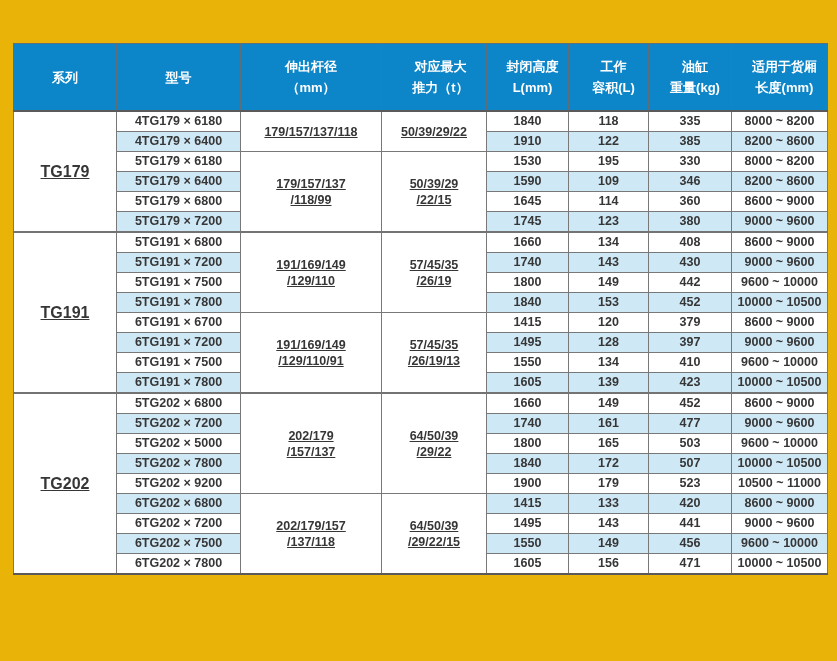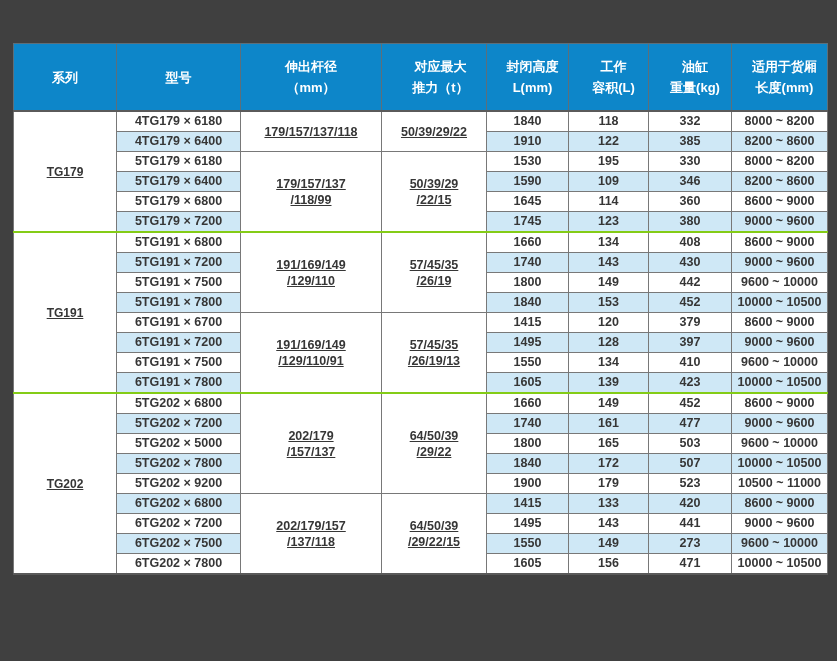--- a/index.html
+++ b/index.html
@@ -5,21 +5,21 @@
   html, body {
     margin: 0;
     padding: 0;
     background: #ffffff;
     font-family: "Liberation Sans", "DejaVu Sans", sans-serif;
   }
   .page {
     position: relative;
     width: 837px;
     height: 661px;
-    background: #404040;
+    background: #eab308;
     overflow: hidden;
   }
   table.spec {
     position: absolute;
     left: 13px;
     top: 43px;
     border-collapse: collapse;
     table-layout: fixed;
     width: 814px;
     border: 1px solid #6e6e6e;
@@ -52,22 +52,22 @@
     background: #ffffff;
     line-height: 15px;
   }
   tbody tr:nth-child(even) td { background: #cfe8f6; }
   table.spec td.merged {
     background: #ffffff !important;
     white-space: pre-line;
     line-height: 16px;
     text-decoration: underline;
   }
-  table.spec td.series-col { font-size: 12px; }
-  tbody tr.group-start td { border-top: 2px solid #84cc16; }
+  table.spec td.series-col { font-size: 16px; }
+  tbody tr.group-start td { border-top: 2px solid #737373; }
 </style>
 </head>
 <body>
 
 <div class="page">
   <table class="spec">
     <colgroup>
       <col style="width:103px">
       <col style="width:124px">
       <col style="width:141px">
@@ -97,21 +97,21 @@
     </thead>
     <tbody>
 
       <tr>
         <td class="merged series-col" rowspan="6">TG179</td>
         <td>4TG179 × 6180</td>
         <td class="merged" rowspan="2">179/157/137/118</td>
         <td class="merged" rowspan="2">50/39/29/22</td>
         <td>1840</td>
         <td>118</td>
-        <td>332</td>
+        <td>335</td>
         <td>8000 ~ 8200</td>
       </tr>
       <tr>
         <td>4TG179 × 6400</td>
         <td>1910</td>
         <td>122</td>
         <td>385</td>
         <td>8200 ~ 8600</td>
       </tr>
       <tr>
@@ -268,21 +268,21 @@
         <td>6TG202 × 7200</td>
         <td>1495</td>
         <td>143</td>
         <td>441</td>
         <td>9000 ~ 9600</td>
       </tr>
       <tr>
         <td>6TG202 × 7500</td>
         <td>1550</td>
         <td>149</td>
-        <td>273</td>
+        <td>456</td>
         <td>9600 ~ 10000</td>
       </tr>
       <tr>
         <td>6TG202 × 7800</td>
         <td>1605</td>
         <td>156</td>
         <td>471</td>
         <td>10000 ~ 10500</td>
       </tr>
     </tbody>

